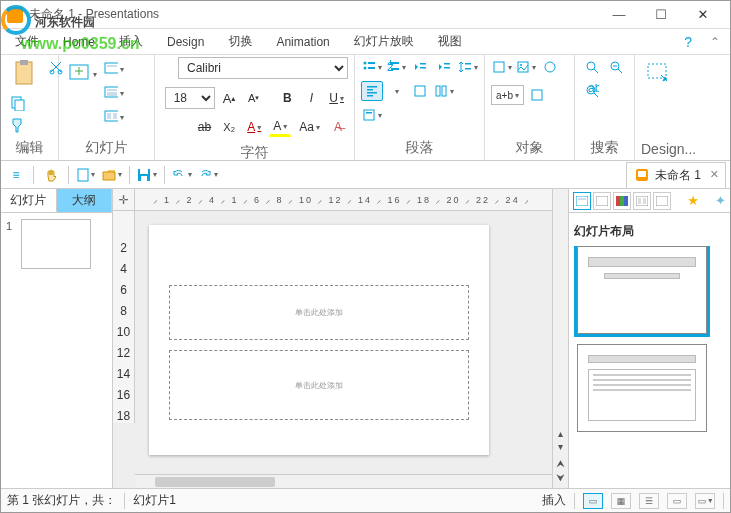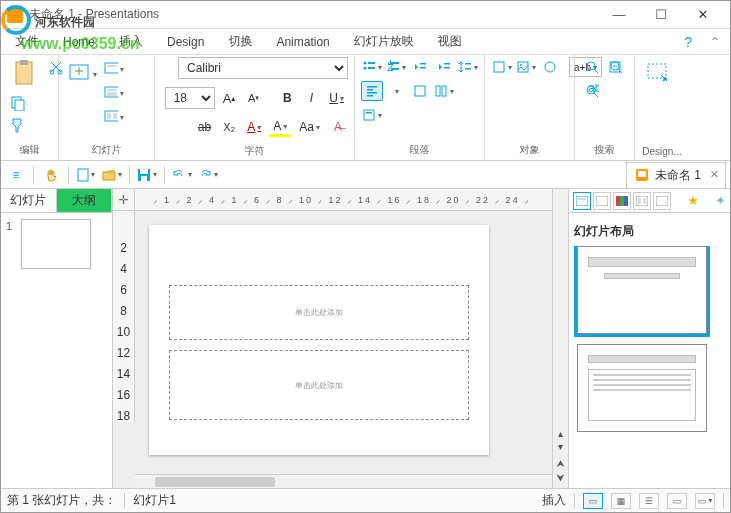--- a/index.html
+++ b/index.html
@@ -13,21 +13,21 @@
 .watermark1 .ball{display:inline-block;width:30px;height:30px;border:4px solid #0aa5dd;border-left-color:#f90;border-radius:50%;vertical-align:middle;margin-right:4px}
 .watermark2{position:absolute;top:34px;left:20px;font-size:16px;color:#24c900;opacity:.7;z-index:5;font-weight:bold}
 .menubar{height:26px;display:flex;align-items:center;padding:0 4px;border-bottom:1px solid #ddd;gap:4px}
 .menubar .mitem{padding:13px 10px;color:#444}
 .menubar .spacer{flex:1}
 .menubar .help{color:#0aa5dd;font-size:14px;padding:0 8px}
 .menubar .caret{color:#888;padding:0 6px}
 .ribbon{height:106px;display:flex;border-bottom:1px solid #ccc}
 .rgroup{border-right:1px solid #ddd;display:flex;flex-direction:column;padding:2px 6px 0 6px}
 .rgroup .body{flex:1;display:flex;gap:4px;align-items:flex-start}
-.rgroup .label{text-align:center;font-size:10px;color:#666;padding:3px 0}
+.rgroup .label{text-align:center;font-size:14px;color:#666;padding:3px 0}
 .ico{display:inline-flex;align-items:center;justify-content:center;border:1px solid transparent;border-radius:2px;color:#0aa5dd}
 .ico svg{display:block}
 .btn-lg{width:34px;height:34px}
 .btn-sm{width:22px;height:20px}
 .col{display:flex;flex-direction:column;gap:2px}
 .row{display:flex;gap:2px;align-items:center}
 .font-row{display:flex;align-items:center;gap:4px;margin-bottom:4px}
 select.font{width:170px;height:22px;border:1px solid #bbb;background:#fff;padding:0 4px}
 select.size{width:50px;height:22px;border:1px solid #bbb;background:#fff;padding:0 4px}
 .fbtn{min-width:20px;height:20px;display:inline-flex;align-items:center;justify-content:center;border:1px solid transparent;padding:0 3px}
@@ -38,21 +38,21 @@
 .fbtn.red{color:#c00;text-decoration:underline;text-decoration-color:#c00}
 .fbtn.yel{border-bottom:3px solid #ff0}
 .drop::after{content:"▾";font-size:8px;margin-left:2px;color:#666}
 .qat{height:28px;border-bottom:1px solid #ccc;display:flex;align-items:center;padding:0 4px;gap:4px}
 .qat .sep{width:1px;height:18px;background:#ccc;margin:0 2px}
 .qat .doc-tab{margin-left:auto;display:flex;align-items:center;height:26px;border:1px solid #ccc;border-bottom:none;padding:0 24px 0 8px;gap:6px;background:#fff;position:relative}
 .qat .doc-tab .x{position:absolute;right:6px;top:5px;color:#888;font-size:11px}
 .workspace{display:flex;height:calc(513px - 28px - 26px - 106px - 28px - 24px - 2px)}
 .leftpanel{width:112px;border-right:1px solid #ccc;display:flex;flex-direction:column}
 .tabs{display:flex;height:24px;border-bottom:1px solid #ccc}
-.tabs .tab{flex:1;text-align:center;line-height:22px;border-right:1px solid #ccc;background:#22c55e}
+.tabs .tab{flex:1;text-align:center;line-height:22px;border-right:1px solid #ccc;background:#7dd3fc}
 .tabs .tab.active{background:#fff;border-bottom:1px solid #fff}
 .thumb-area{flex:1;padding:6px;background:#fff;overflow:auto}
 .thumb{border:1px solid #bbb;width:70px;height:50px;background:#fff;margin-left:14px;position:relative}
 .thumb-num{position:absolute;left:-16px;top:0;font-size:11px;color:#555}
 .canvas-area{flex:1;display:flex;background:#eee;position:relative;overflow:hidden}
 .vruler{width:22px;background:#f5f5f5;border-right:1px solid #ccc;display:flex;flex-direction:column;align-items:center;font-size:9px;color:#555;padding-top:30px;gap:7px}
 .canvas-main{flex:1;display:flex;flex-direction:column}
 .hruler{height:22px;background:#f5f5f5;border-bottom:1px solid #ccc;display:flex;align-items:center;font-size:9px;color:#555;padding-left:18px;letter-spacing:2px;white-space:nowrap;overflow:hidden}
 .corner{width:22px;height:22px;background:#f5f5f5;border-right:1px solid #ccc;border-bottom:1px solid #ccc;display:flex;align-items:center;justify-content:center;color:#666}
 .stage{flex:1;background:#eee;position:relative;overflow:auto}
@@ -284,21 +284,21 @@
               <rect x="2" y="2" width="10" height="10" fill="none" stroke="#0aa5dd"></rect>
               <rect x="4" y="4" width="6" height="1.5" fill="#0aa5dd"></rect>
             </svg>
           </span>
       </div>
     </div>
     <div class="label">段落</div>
   </div>
 
   <div class="rgroup" style="width:90px">
-    <div class="body" style="flex-direction:row;gap:8px">
+    <div class="body" style="flex-direction:column;gap:8px">
       <div class="row">
         <span class="ico btn-sm drop">
             <svg width="14" height="14">
               <rect x="2" y="2" width="10" height="10" fill="none" stroke="#0aa5dd"></rect>
             </svg>
           </span>
         <span class="ico btn-sm drop">
             <svg width="14" height="14">
               <rect x="2" y="2" width="10" height="10" fill="none" stroke="#0aa5dd"></rect>
               <circle cx="5" cy="5" r="1" fill="#0aa5dd"></circle>

